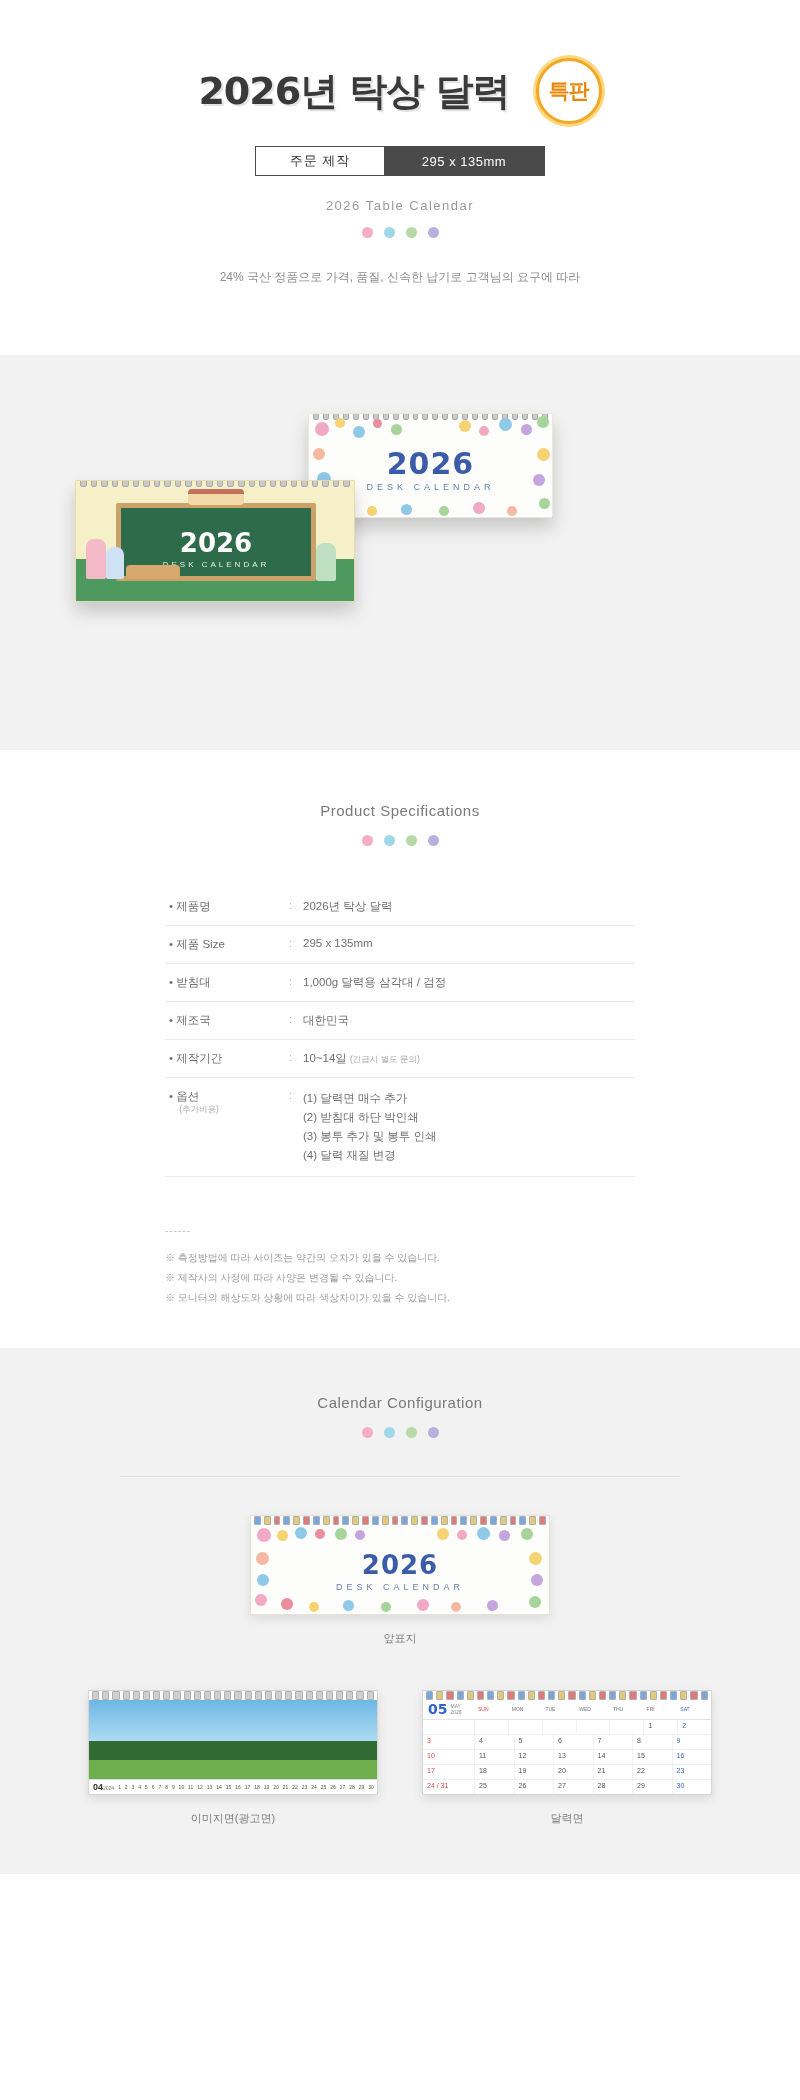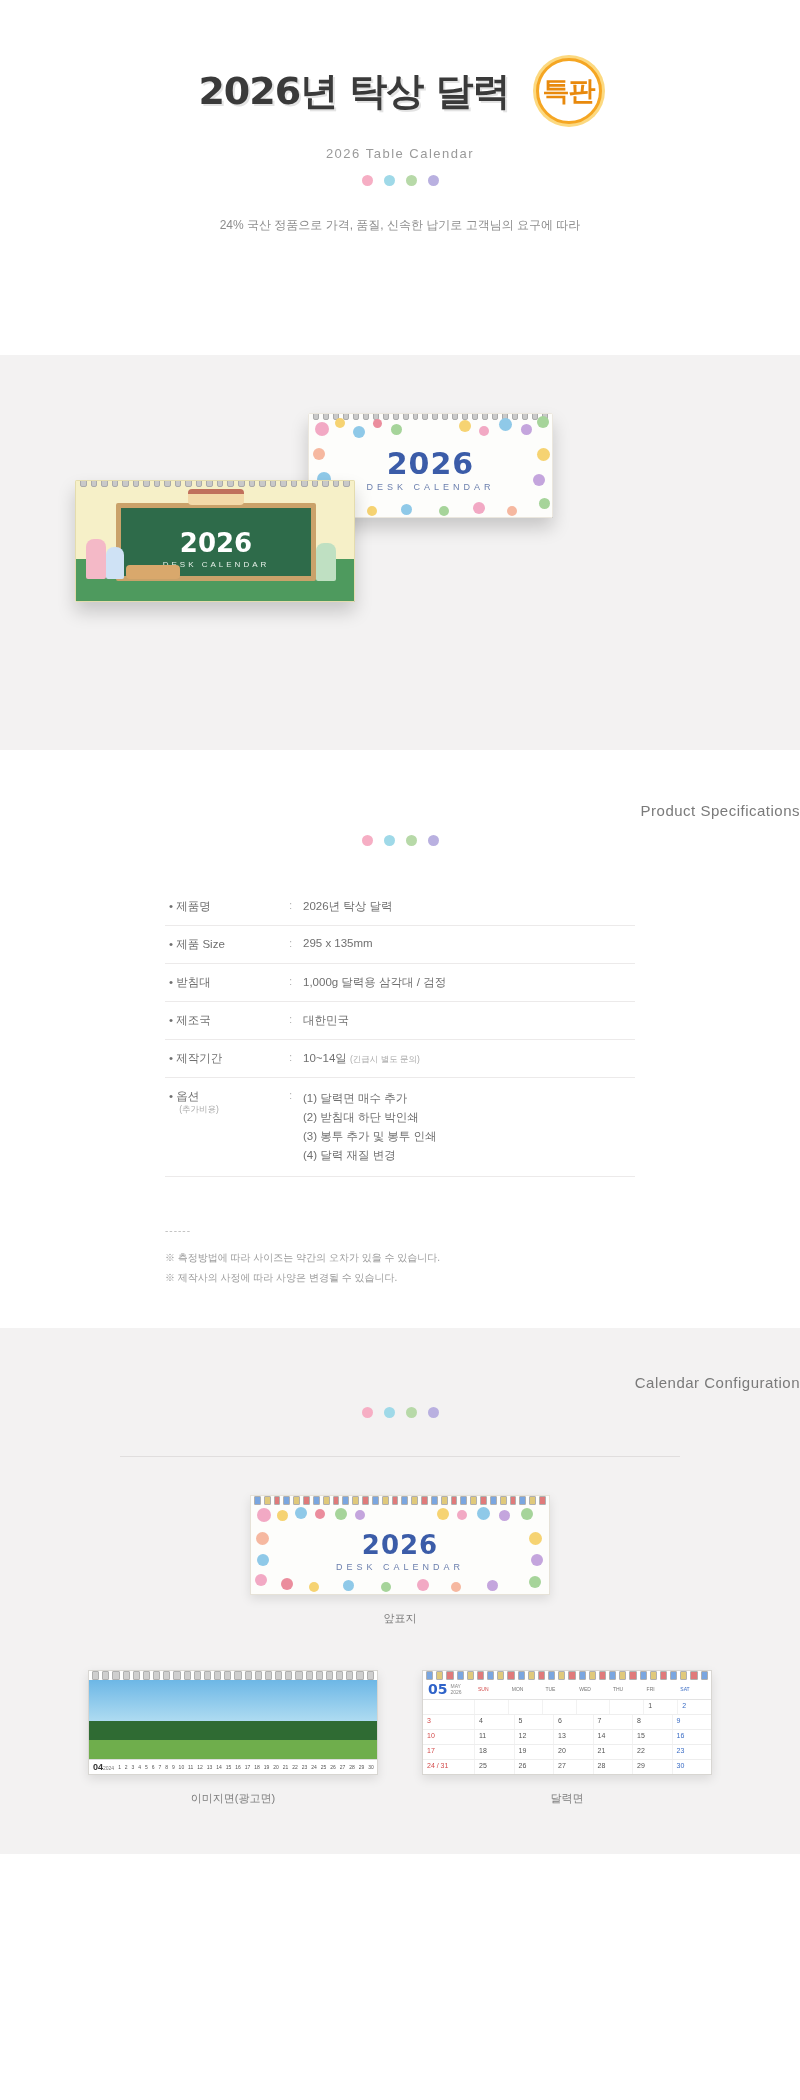--- a/index.html
+++ b/index.html
@@ -35,21 +35,21 @@
   .badge-special {
     width: 66px;
     height: 66px;
     border-radius: 50%;
     background: #ffffff;
     border: 3px solid #f5a623;
     box-shadow: 0 0 0 3px #fcd980;
     display: flex;
     align-items: center;
     justify-content: center;
-    font-size: 27px;
+    font-size: 21px;
     font-weight: bold;
     color: #e8890c;
     letter-spacing: -1px;
   }
   .spec-pill {
     margin: 22px auto 0;
     width: 290px;
     height: 30px;
     border: 1px solid #4a4a4a;
     display: flex;
@@ -196,21 +196,21 @@
   .kid { position: absolute; border-radius: 4px; }
 
   
   .spec-section {
     width: 800px;
     background: #ffffff;
     padding-top: 52px;
     padding-bottom: 40px;
   }
   .sec-title {
-    text-align: right;
+    text-align: center;
     font-size: 15px;
     color: #7a7a7a;
     letter-spacing: 0.5px;
   }
   .spec-table {
     width: 470px;
     margin: 42px auto 0;
     border-collapse: collapse;
   }
   .spec-table tr { border-bottom: 1px solid #eceaea; }
@@ -339,20 +339,24 @@
 </style>
 </head>
 <body>
 
 <div class="hero">
   <div class="title-row">
     <div class="main-title">2026년 탁상 달력</div>
     <div class="badge-special">특판</div>
   </div>
 
+  <div class="spec-pill">
+    <div class="left">주문 제작</div>
+    <div class="right">295 x 135mm</div>
+  </div>
 
   <div class="subtitle-en">2026 Table Calendar</div>
 
   <div class="dots">
     <span style="background: rgb(246, 174, 196);"></span>
     <span style="background: rgb(159, 217, 232);"></span>
     <span style="background: rgb(183, 217, 168);"></span>
     <span style="background: rgb(185, 176, 224);"></span>
   </div>
 
@@ -523,20 +527,21 @@
         <div>(4) 달력 재질 변경</div>
       </td>
     </tr>
   </tbody>
     </table>
 
   <div class="note-sep">------</div>
   <div class="notes">
     <div>※ 측정방법에 따라 사이즈는 약간의 오차가 있을 수 있습니다.</div>
     <div>※ 제작사의 사정에 따라 사양은 변경될 수 있습니다.</div>
+    <div>※ 모니터의 해상도와 상황에 따라 색상차이가 있을 수 있습니다.</div>
   </div>
 </div>
 
 <div class="config-section">
   <div class="sec-title">Calendar Configuration</div>
 
   <div class="dots" style="margin-top:16px;">
     <span style="background: rgb(246, 174, 196);"></span>
     <span style="background: rgb(159, 217, 232);"></span>
     <span style="background: rgb(183, 217, 168);"></span>

